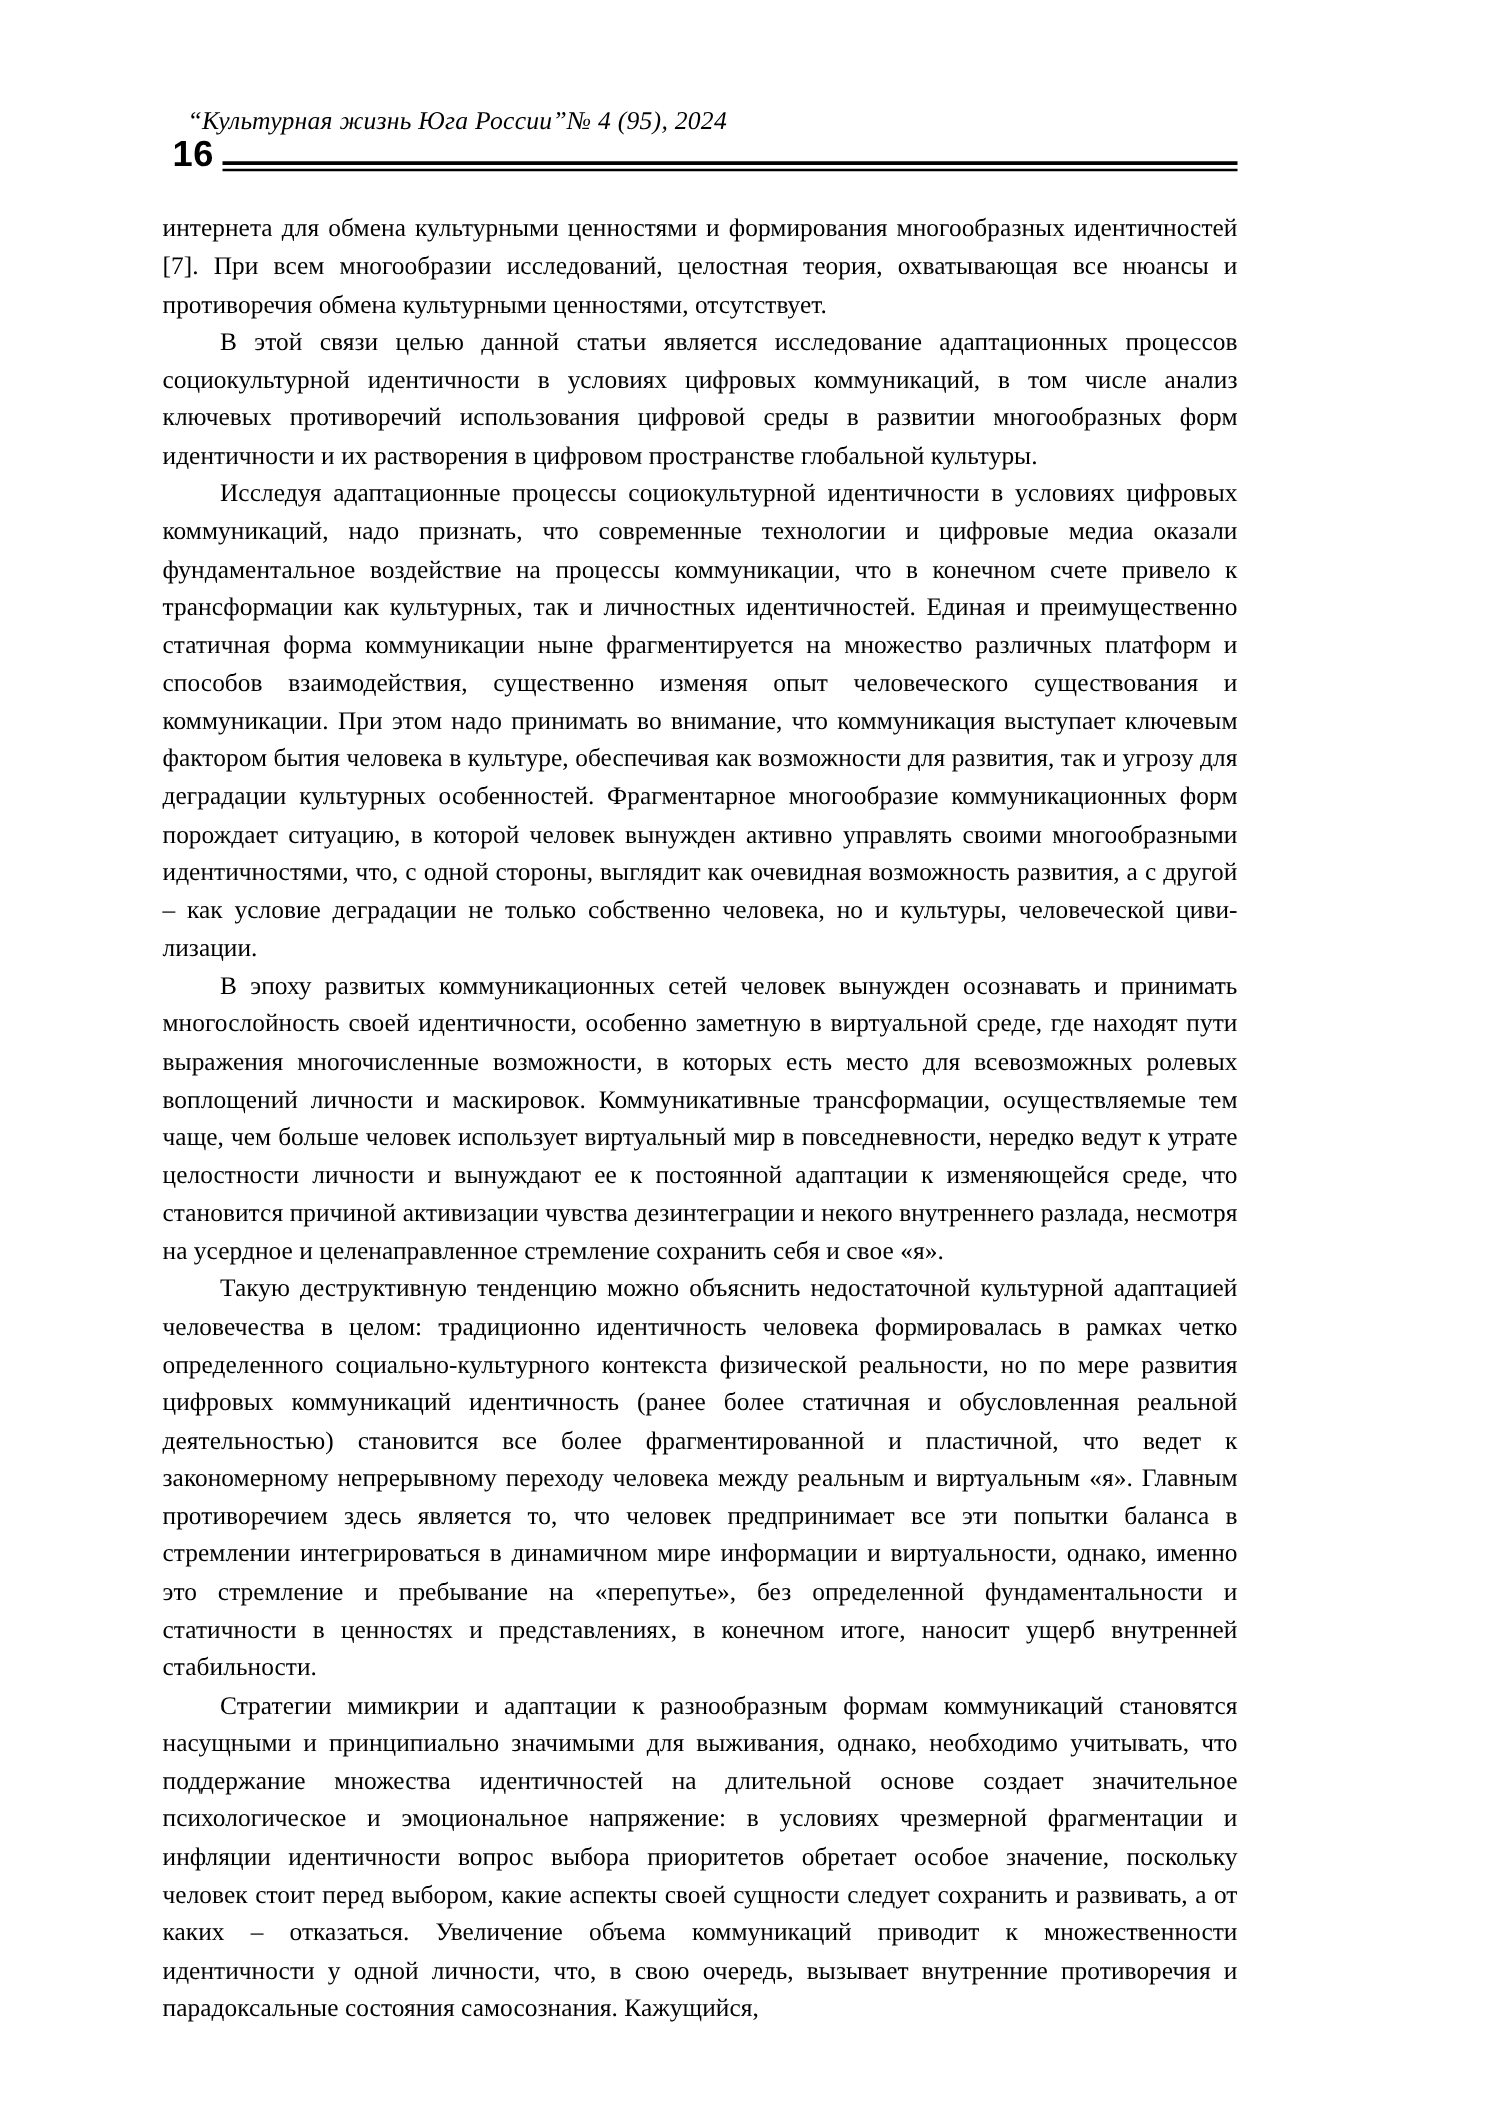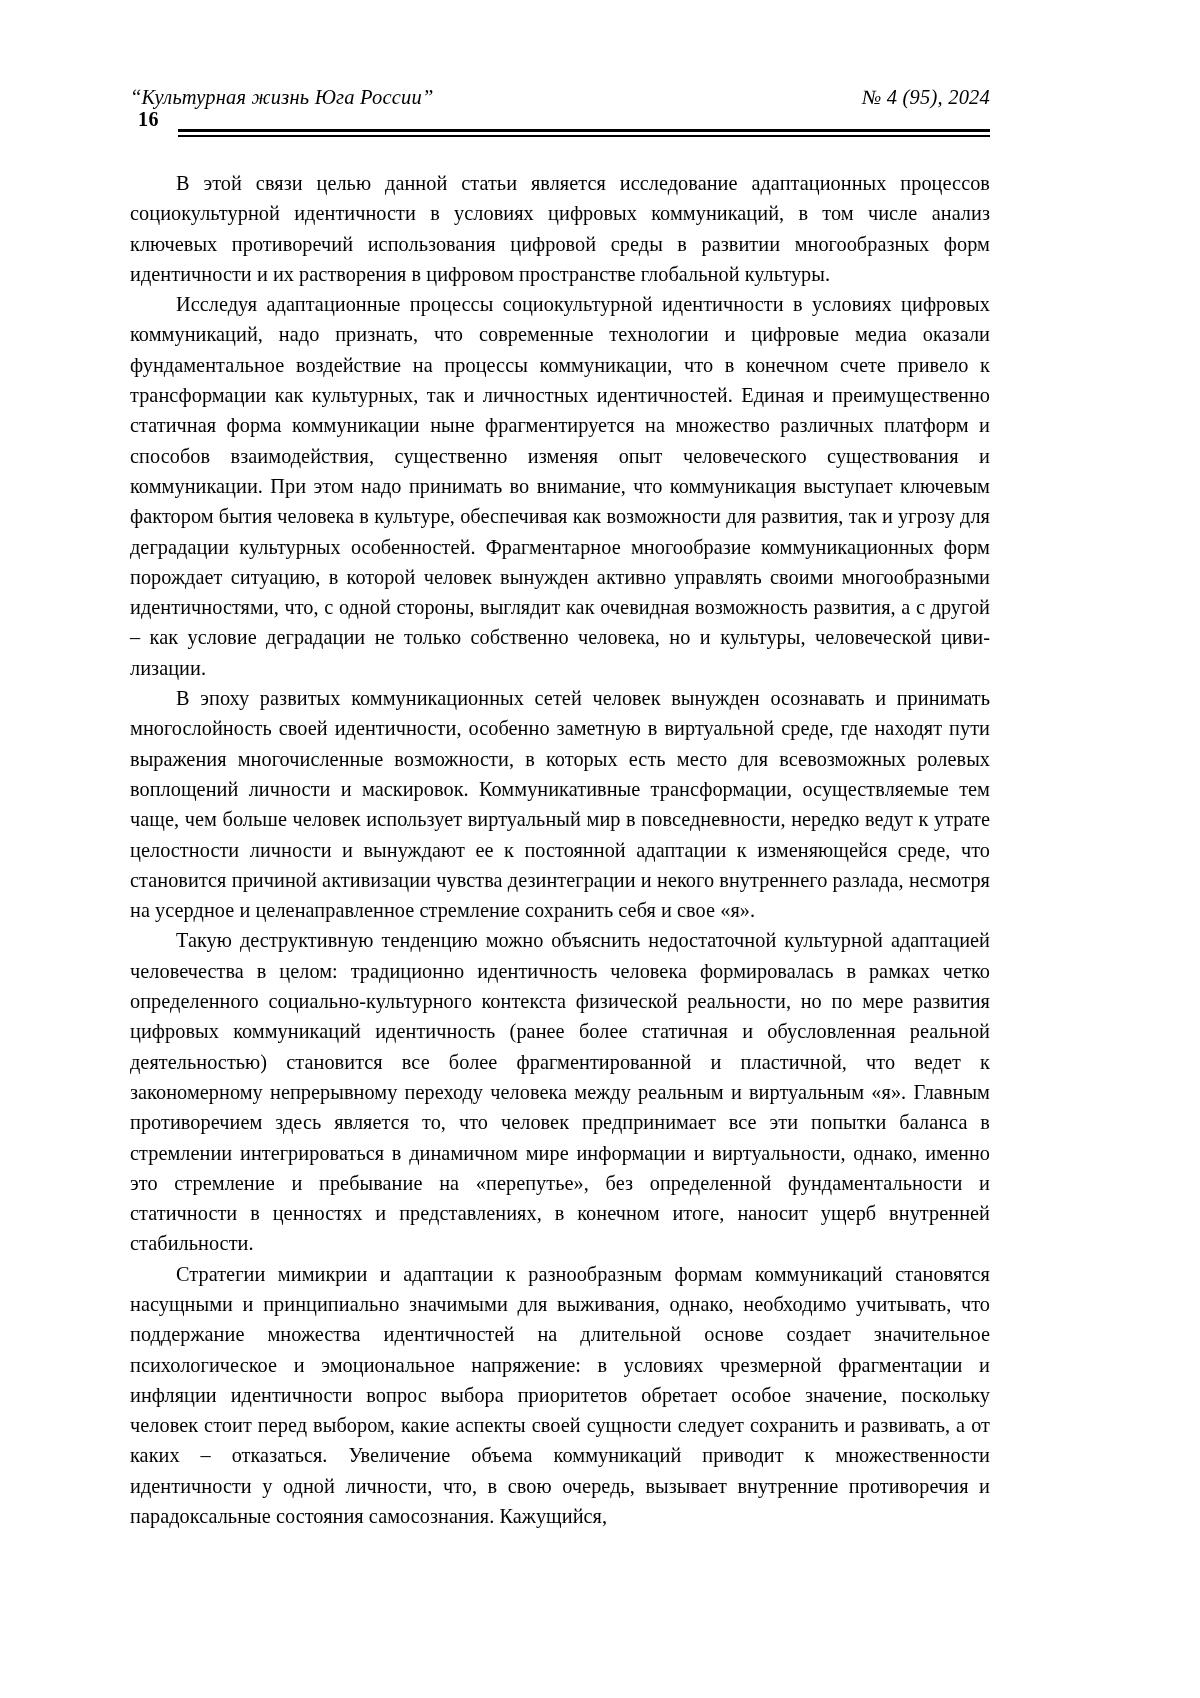--- a/index.html
+++ b/index.html
@@ -25,38 +25,38 @@
   
   .header {
     position: absolute;
     left: 130px;
     top: 86px;
     width: 860px;
   }
   .header-row {
     display: flex;
     align-items: baseline;
-    justify-content: space-between;
     font-size: 20.5px;
     font-style: italic;
     letter-spacing: 0.2px;
+    margin-left: 20px;
   }
   .journal-title {
     font-style: italic;
     white-space: nowrap;
   }
   .issue-info {
     white-space: nowrap;
   }
   .page-number {
     position: absolute;
     left: 138px;
     top: 108px;
-    font-family: Liberation Serif, serif;
-    font-size: 20px;
+    font-family: Liberation Sans, sans-serif;
+    font-size: 29px;
     font-weight: bold;
     letter-spacing: 0.5px;
   }
   .rule-wrap {
     position: absolute;
     left: 178px;
     top: 129px;
     width: 812px;
   }
   .rule-thick {
@@ -114,20 +114,21 @@
     </div>
   </div>
 
   <div class="rule-wrap">
     <div class="rule-thick"></div>
     <div class="rule-gap"></div>
     <div class="rule-thin"></div>
   </div>
 
   <div class="content">
+    <p class="para">интернета для обмена культурными ценностями и формирования многообразных иден­тичностей [7]. При всем многообразии исследований, целостная теория, охватывающая все нюансы и противоречия обмена культурными ценностями, отсутствует.</p>
 
     <p class="para indent"><span>В этой связи </span><span class="ital">целью</span><span> данной статьи является исследование адаптационных процес­сов социокультурной идентичности в условиях цифровых коммуникаций, в том числе ана­лиз ключевых противоречий </span><span class="ital">использования цифровой среды в развитии многообраз­ных форм идентичности и их растворения в цифровом пространстве глобальной культуры</span><span>.</span></p>
 
     <p class="para indent">Исследуя адаптационные процессы социокультурной идентичности в условиях циф­ровых коммуникаций, надо признать, что современные технологии и цифровые медиа оказали фундаментальное воздействие на процессы коммуникации, что в конечном счете привело к трансформации как культурных, так и личностных идентичностей. Единая и преимущественно статичная форма коммуникации ныне фрагментируется на множество различных платформ и способов взаимодействия, существенно изменяя опыт челове­ческого существования и коммуникации. При этом надо принимать во внимание, что коммуникация выступает ключевым фактором бытия человека в культуре, обеспечивая как возможности для развития, так и угрозу для деградации культурных особенностей. Фрагментарное многообразие коммуникационных форм порождает ситуацию, в которой человек вынужден активно управлять своими многообразными идентичностями, что, с одной стороны, выглядит как очевидная возможность развития, а с другой – как условие деградации не только собственно человека, но и культуры, человеческой циви­лизации.</p>
     <p class="para indent">В эпоху развитых коммуникационных сетей человек вынужден осознавать и при­нимать многослойность своей идентичности, особенно заметную в виртуальной среде, где находят пути выражения многочисленные возможности, в которых есть место для всевозможных ролевых воплощений личности и маскировок. Коммуникативные транс­формации, осуществляемые тем чаще, чем больше человек использует виртуальный мир в повседневности, нередко ведут к утрате целостности личности и вынуждают ее к по­стоянной адаптации к изменяющейся среде, что становится причиной активизации чув­ства дезинтеграции и некого внутреннего разлада, несмотря на усердное и целенаправ­ленное стремление сохранить себя и свое «я».</p>
     <p class="para indent">Такую деструктивную тенденцию можно объяснить недостаточной культурной адап­тацией человечества в целом: традиционно идентичность человека формировалась в рам­ках четко определенного социально-культурного контекста физической реальности, но по мере развития цифровых коммуникаций идентичность (ранее более статичная и обус­ловленная реальной деятельностью) становится все более фрагментированной и плас­тичной, что ведет к закономерному непрерывному переходу человека между реальным и виртуальным «я». Главным противоречием здесь является то, что человек предпри­нимает все эти попытки баланса в стремлении интегрироваться в динамичном мире ин­формации и виртуальности, однако, именно это стремление и пребывание на «перепуть­е», без определенной фундаментальности и статичности в ценностях и представлени­ях, в конечном итоге, наносит ущерб внутренней стабильности.</p>
     <p class="para indent">Стратегии мимикрии и адаптации к разнообразным формам коммуникаций стано­вятся насущными и принципиально значимыми для выживания, однако, необходимо учи­тывать, что поддержание множества идентичностей на длительной основе создает зна­чительное психологическое и эмоциональное напряжение: в условиях чрезмерной фраг­ментации и инфляции идентичности вопрос выбора приоритетов обретает особое значе­ние, поскольку человек стоит перед выбором, какие аспекты своей сущности следует сохранить и развивать, а от каких – отказаться. Увеличение объема коммуникаций при­водит к множественности идентичности у одной личности, что, в свою очередь, вызы­вает внутренние противоречия и парадоксальные состояния самосознания. Кажущийся,</p>
   </div>
 
 </div>

